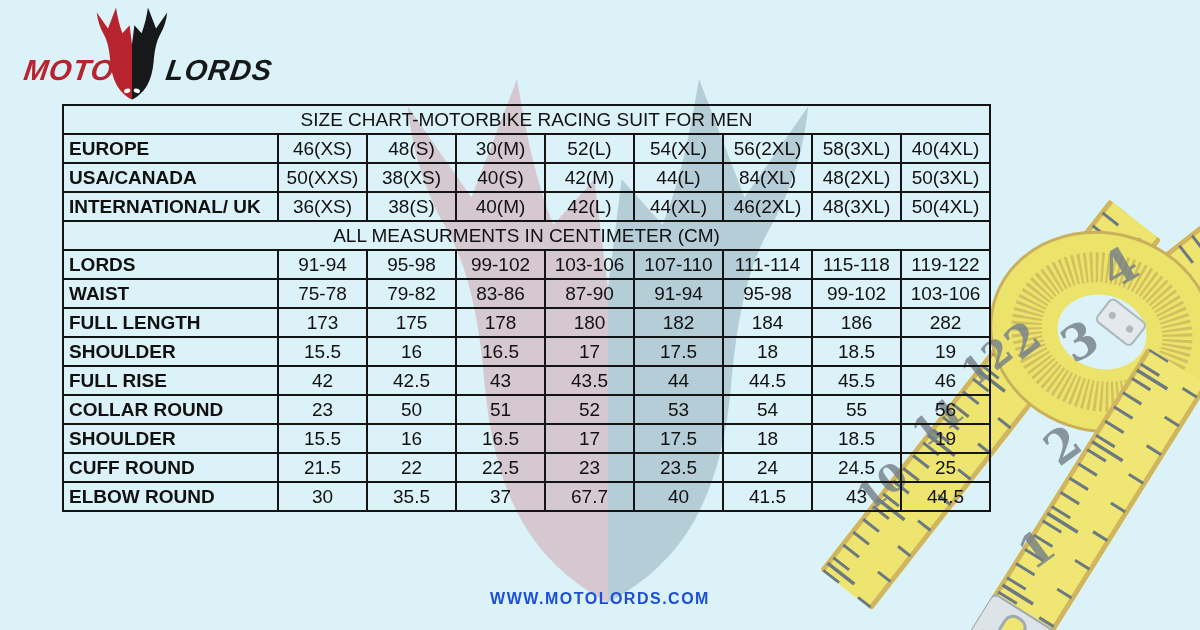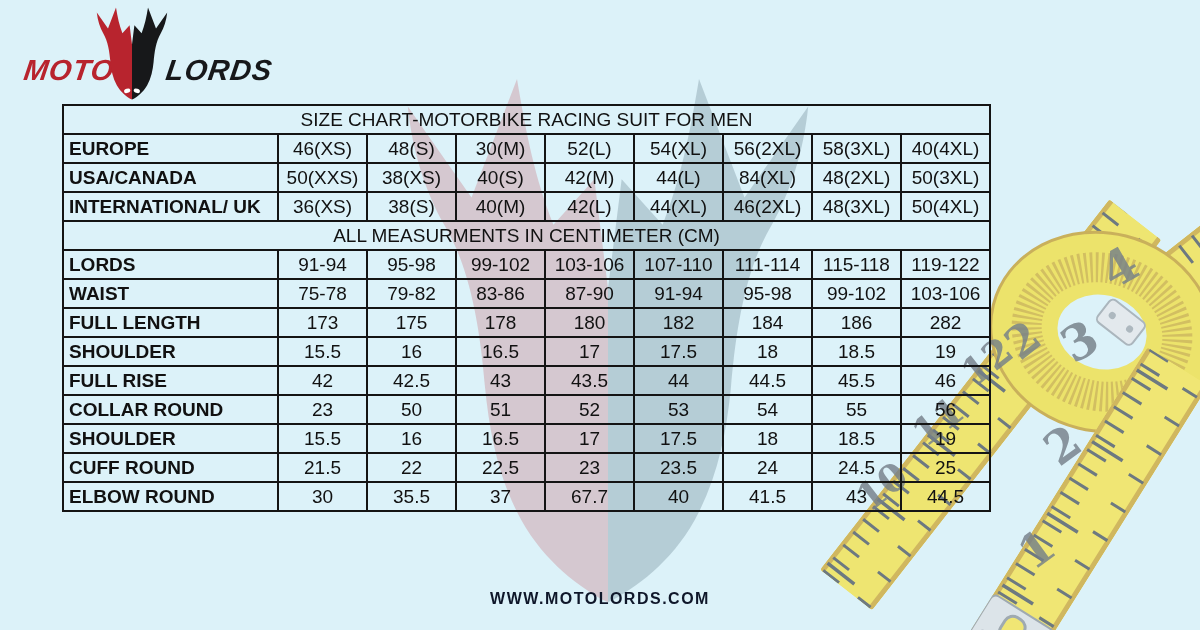--- a/index.html
+++ b/index.html
@@ -25,21 +25,21 @@
   table.size-chart{position:absolute;left:62px;top:104px;width:928px;
     border-collapse:collapse;table-layout:fixed;}
   table.size-chart td{border:2px solid #141414;height:27px;padding:0 5px;
     font-size:19px;color:#111;line-height:1;background:transparent;white-space:nowrap;}
   td.c-title{text-align:center;}
   td.c-label{text-align:left;font-weight:bold;}
   td.c-val{text-align:center;padding:0 2px;}
 
   
   .footer{position:absolute;left:0;top:590px;width:1200px;text-align:center;
-    font-size:16px;font-weight:bold;letter-spacing:1.5px;color:#0f172a;}
+    font-size:16px;font-weight:bold;letter-spacing:1.5px;color:#1d4ed8;}
 </style>
 </head>
 <body>
 
 <div class="canvas">
 
   <svg width="0" height="0" style="position:absolute" aria-hidden="true">
     <defs>
       <path id="emblem-half" d="M50,117 C44,114 36,108 31,99 C26,90 24,80 23,70 C22,58 20,44 14,34
            C10,27 7,18 6,8 L20,28 L30,2 C32,14 34,24 38,34 L47,24

